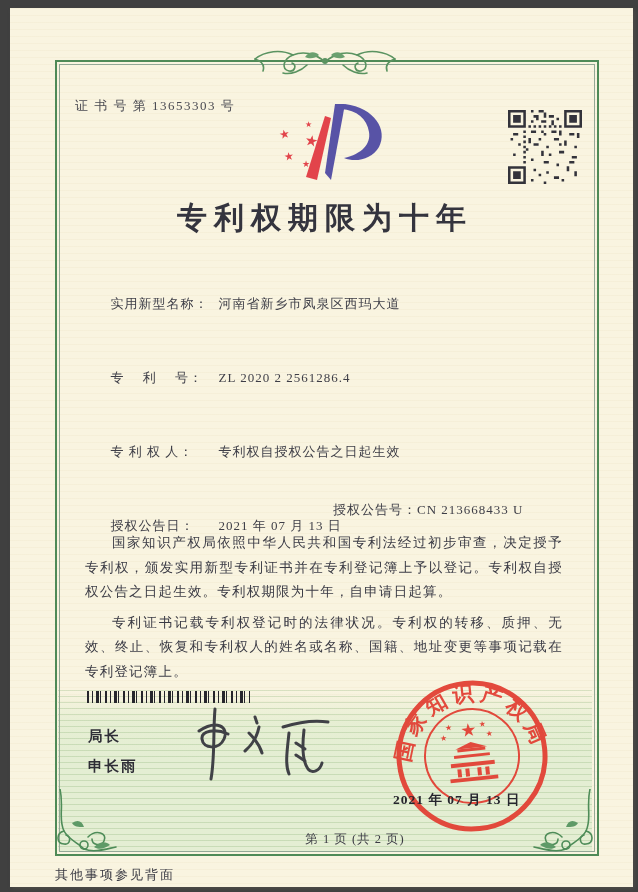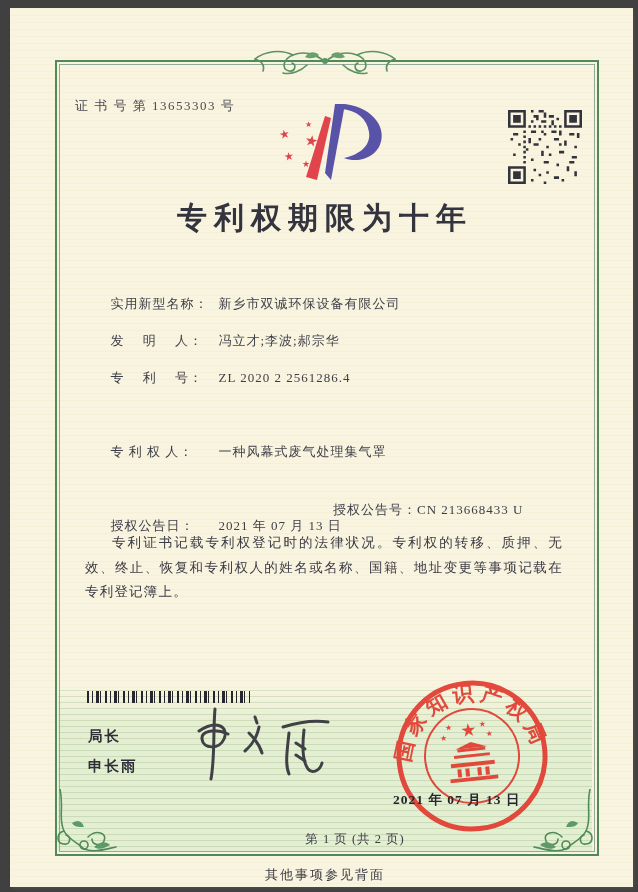--- a/index.html
+++ b/index.html
@@ -32,21 +32,21 @@
   #barcode{left:87px;top:691px;width:163px;height:12px;
     background-image:repeating-linear-gradient(90deg,#26262c 0 2px,transparent 2px 5px,#26262c 5px 6px,transparent 6px 9px,#26262c 9px 12px,transparent 12px 13px,#26262c 13px 14px,transparent 14px 18px);}
   #director-title{left:88px;top:727px;font-size:14.5px;font-weight:700;color:#2e2e36;
     font-family:"Liberation Sans","DejaVu Sans",sans-serif;letter-spacing:2px;}
   #director-name{left:88px;top:757px;font-size:14.5px;font-weight:700;color:#2e2e36;
     font-family:Liberation Mono, monospace;letter-spacing:2px;}
   #signature{left:185px;top:703px;}
   #seal{left:392px;top:676px;opacity:.92;}
   #sealdate{left:393px;top:791px;font-size:13.5px;font-weight:700;color:#26262e;letter-spacing:1px;white-space:pre;}
   #pageind{left:55px;top:831px;width:600px;text-align:center;font-size:12.5px;color:#3b3b44;letter-spacing:1px;}
-  #backnote{left:55px;top:864px;width:540px;text-align:center;font-size:13px;color:#3b3b44;letter-spacing:2px;}
+  #backnote{left:55px;top:864px;width:540px;text-align:left;font-size:13px;color:#3b3b44;letter-spacing:2px;}
   #qr{left:508px;top:110px;}
   #logo{left:275px;top:100px;}
   #topornament{left:245px;top:45px;}
   .corner-orn{width:64px;height:64px;}
   #corner-left{left:54px;top:789px;}
   #corner-right{left:532px;top:789px;transform:scaleX(-1);}
 </style>
 </head>
 <body>
 
@@ -132,37 +132,35 @@
         <path d="M9,0h1v1h-1z M12,0h2v1h-2z M14,1h1v2h-1z M10,2h1v1h-1z M16,2h2v1h-2z M19,3h1v1h-1z M9,4h1v1h-1z M13,4h2v1h-2z M17,4h1v2h-1z M11,2h1v2h-1z"></path>
         <path d="M9,8h2v1h-2z M13,8h1v1h-1z M17,8h2v1h-2z M20,8h1v2h-1z M2,9h2v1h-2z M6,9h0z M14,9h1v1h-1z M24,9h2v1h-2z M27,9h1v2h-1z"></path>
         <path d="M1,11h1v1h-1z M8,11h1v2h-1z M12,11h1v1h-1z M18,11h2v1h-2z M22,12h1v2h-1z M4,13h1v1h-1z M10,13h2v1h-2z M15,14h1v1h-1z M26,14h1v1h-1z M7,15h1v1h-1z M13,16h1v2h-1z M20,16h2v1h-2z"></path>
         <path d="M2,17h1v1h-1z M16,17h1v1h-1z M25,18h2v1h-2z M9,19h1v1h-1z M14,20h2v1h-2z M19,21h1v1h-1z M23,22h1v2h-1z M10,23h1v1h-1z M15,24h1v1h-1z M26,24h1v2h-1z M12,25h1v1h-1z M18,26h2v1h-2z M21,27h1v1h-1z M14,28h1v1h-1z M9,27h1v1h-1z M24,20h2v1h-2z M20,13h1v1h-1z"></path>
       </g>
     </svg>
 
     <div id="title" class="abs" style="left:45px;top:190px;">专利权期限为十年</div>
 
     <div class="abs fieldrow" style="top:271px;left:75px;">
-      <span class="lbl">实用新型名称：</span><span>新乡市双诚环保设备有限公司</span>
-    </div>
-    <div class="abs fieldrow" style="top:308px;left:75px;">
-      <span class="lbl">发　 明　 人：</span><span>冯立才;李波;郝宗华</span>
+      <span class="lbl">实用新型名称：</span><span>河南省新乡市凤泉区西玛大道</span>
     </div>
     <div class="abs fieldrow" style="top:345px;left:75px;">
       <span class="lbl">专　 利　 号：</span><span>ZL 2020 2 2561286.4</span>
     </div>
     <div class="abs fieldrow" style="top:419px;left:75px;">
-      <span class="lbl">专 利 权 人：</span><span>一种风幕式废气处理集气罩</span>
+      <span class="lbl">专 利 权 人：</span><span>专利权自授权公告之日起生效</span>
     </div>
     <div class="abs fieldrow" id="row7" style="top:493px;left:75px;position:absolute;">
       <span class="lbl">授权公告日：</span><span>2021 年 07 月 13 日</span>
       <span class="pair2"><span>授权公告号：</span><span>CN 213668433 U</span></span>
     </div>
 
     <div id="paras" class="abs" style="left:75px;top:523px;">
+      <p>国家知识产权局依照中华人民共和国专利法经过初步审查，决定授予专利权，颁发实用新型专利证书并在专利登记簿上予以登记。专利权自授权公告之日起生效。专利权期限为十年，自申请日起算。</p>
       <p>专利证书记载专利权登记时的法律状况。专利权的转移、质押、无效、终止、恢复和专利权人的姓名或名称、国籍、地址变更等事项记载在专利登记簿上。</p>
     </div>
 
     <div id="barcode" class="abs" style="left:77px;top:683px;"></div>
 
     <div id="director-title" class="abs" style="left:78px;top:719px;text-align:right;">局长</div>
     <div id="director-name" class="abs" style="left:78px;top:749px;">申长雨</div>
 
     <svg id="signature" class="abs" width="150" height="85" viewBox="0 0 150 85" style="left:175px;top:695px;">
       <g fill="none" stroke="#2f2f38" stroke-width="3" stroke-linecap="round" stroke-linejoin="round" opacity="0.9">

